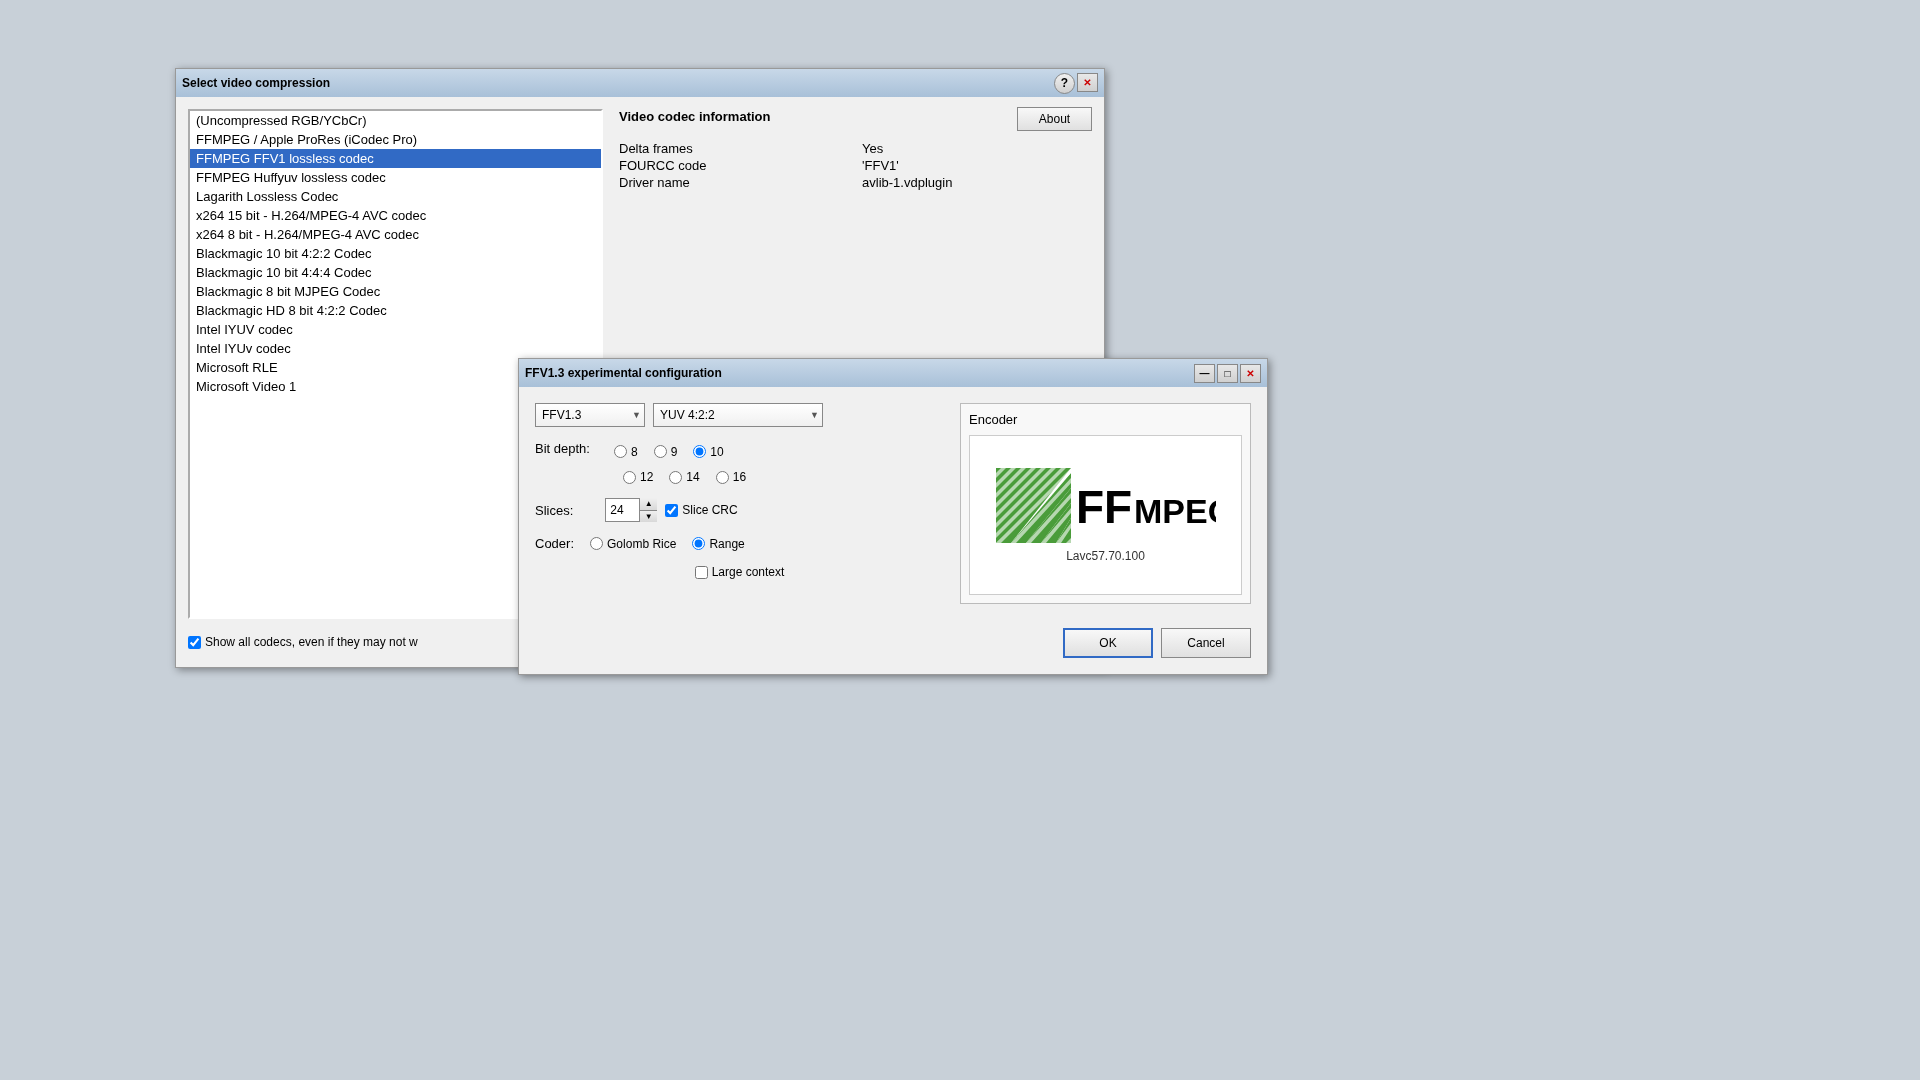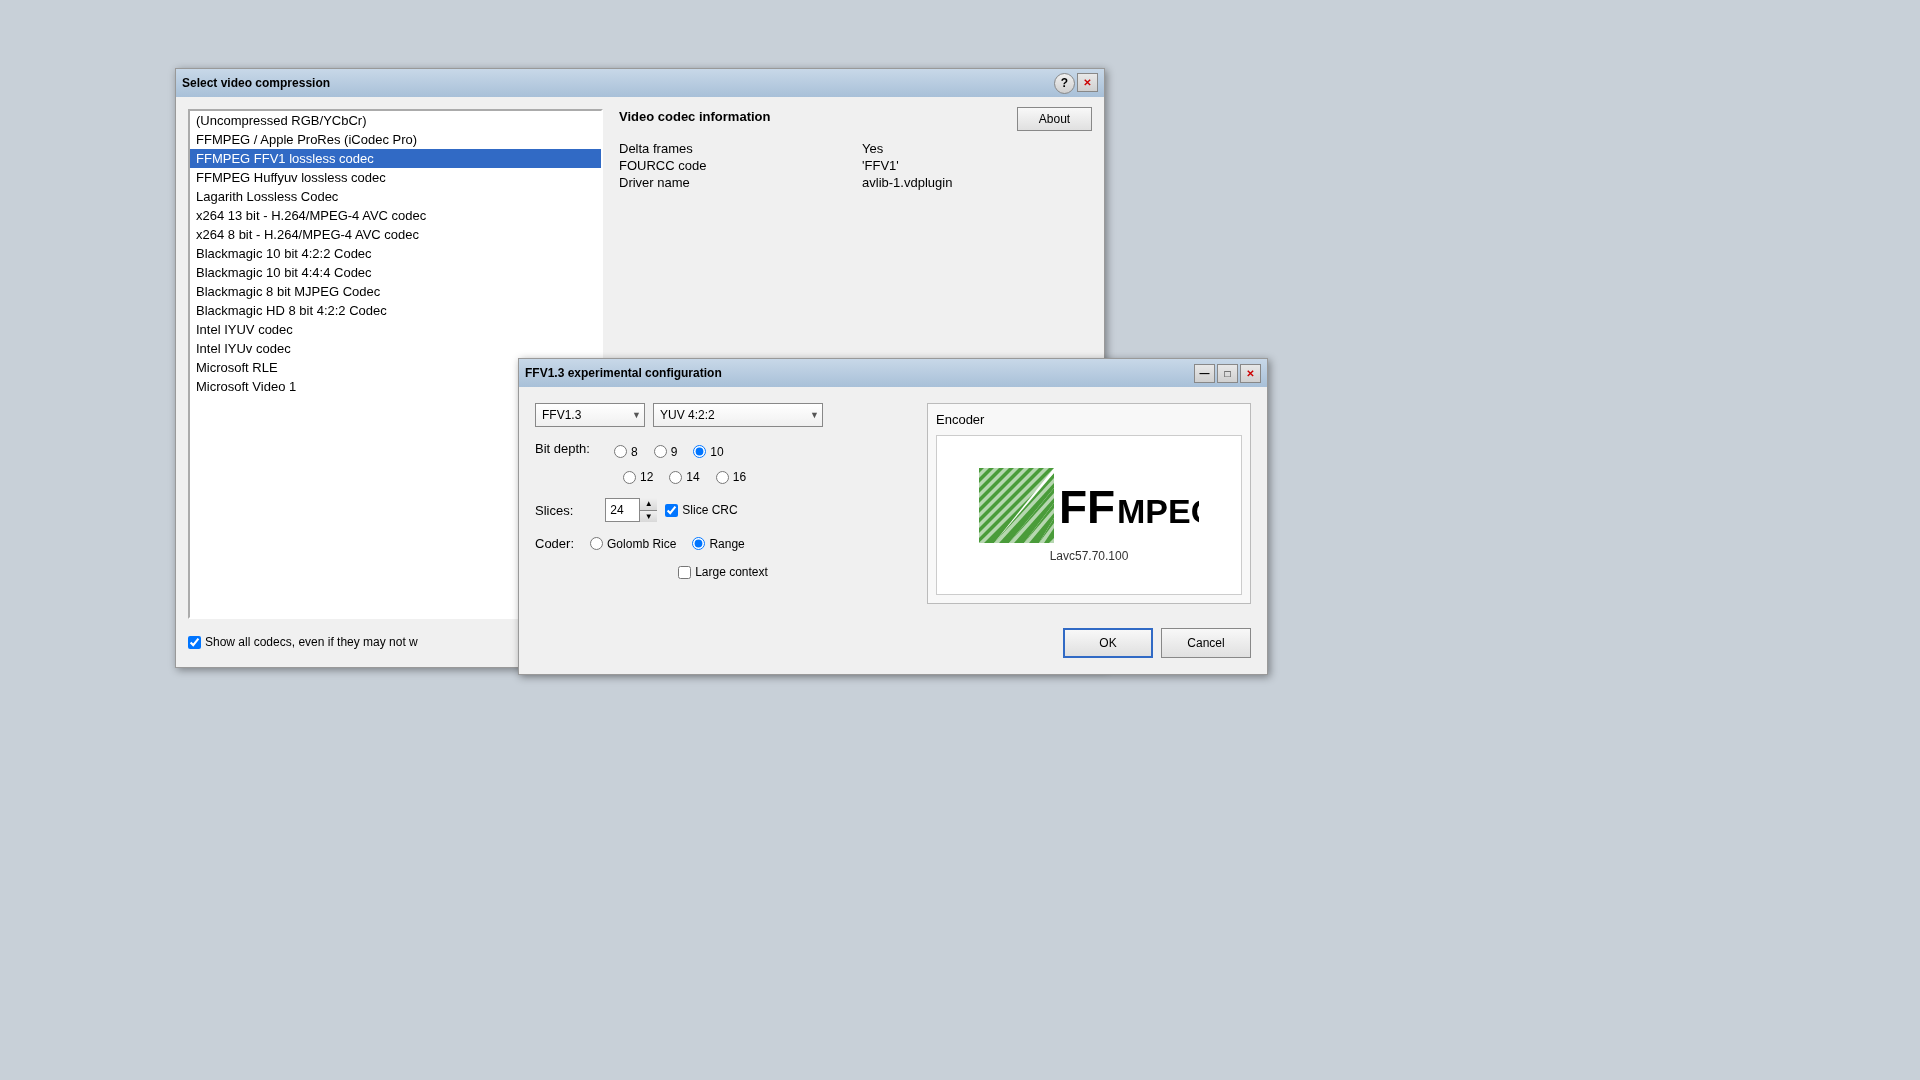--- a/index.html
+++ b/index.html
@@ -160,21 +160,21 @@
       padding: 16px;
       display: flex;
       gap: 16px;
     }
 
     .config-left {
       flex: 1;
     }
 
     .config-right {
-      width: 324px;
+      width: 291px;
       flex-shrink: 0;
       border-radius: 23px;
     }
 
     .encoder-label {
       font-size: 13px;
       margin-bottom: 8px;
     }
 
     .encoder-logo-area {
@@ -345,21 +345,21 @@
   <div class="dialog-body">
 
     <div class="codec-list-container">
       <div class="codec-listbox" id="codec-listbox">
 
       <div class="list-item">(Uncompressed RGB/YCbCr)</div>
           <div class="list-item">FFMPEG / Apple ProRes (iCodec Pro)</div>
           <div class="list-item selected">FFMPEG FFV1 lossless codec</div>
           <div class="list-item">FFMPEG Huffyuv lossless codec</div>
           <div class="list-item">Lagarith Lossless Codec</div>
-          <div class="list-item">x264 13 bit - H.264/MPEG-4 AVC codec</div>
+          <div class="list-item">x264 15 bit - H.264/MPEG-4 AVC codec</div>
           <div class="list-item">x264 8 bit - H.264/MPEG-4 AVC codec</div>
           <div class="list-item">Blackmagic 10 bit 4:2:2 Codec</div>
           <div class="list-item">Blackmagic 10 bit 4:4:4 Codec</div>
           <div class="list-item">Blackmagic 8 bit MJPEG Codec</div>
           <div class="list-item">Blackmagic HD 8 bit 4:2:2 Codec</div>
           <div class="list-item">Intel IYUV codec</div>
           <div class="list-item">Intel IYUv codec</div>
           <div class="list-item">Microsoft RLE</div>
           <div class="list-item">Microsoft Video 1</div>
         </div>

